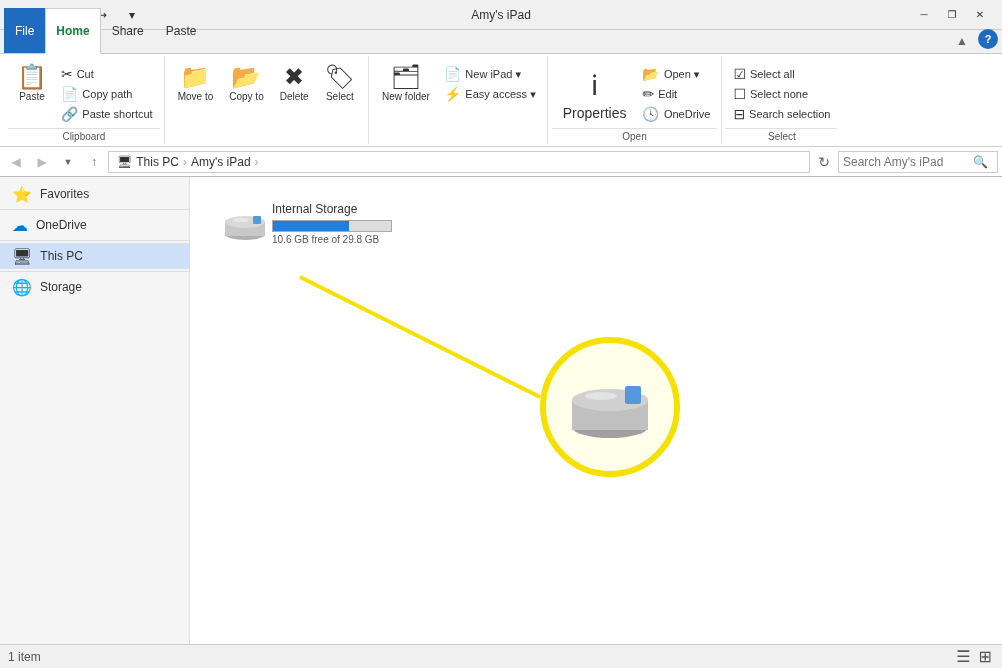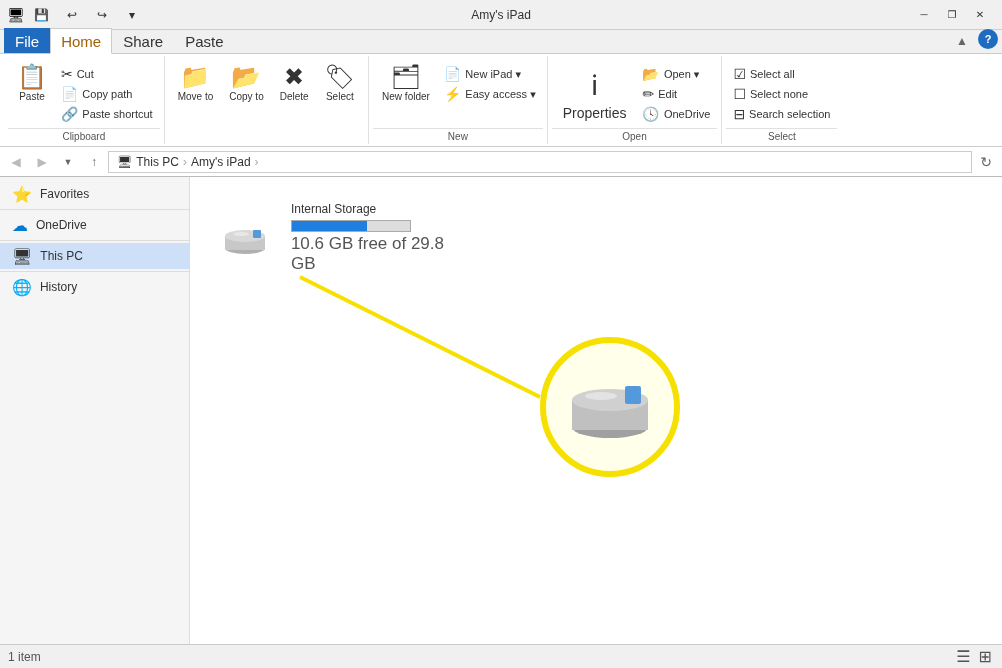--- a/index.html
+++ b/index.html
@@ -26,38 +26,38 @@
     
     .ribbon-tabs {
       display: flex;
       align-items: flex-end;
       background: #f0f0f0;
       padding-left: 4px;
       border-bottom: 1px solid #ccc;
       height: 24px;
     }
     .ribbon-tab {
-      padding: 12px 10px;
-      font-size: 15px;
+      padding: 22px 10px;
+      font-size: 12px;
       cursor: pointer;
       border: 1px solid transparent;
       border-bottom: none;
       background: transparent;
       color: #333;
       height: 22px;
       display: flex;
       align-items: center;
     }
     .ribbon-tab.active {
       background: #fff;
       border-color: #ccc;
       border-bottom: 1px solid #fff;
       margin-bottom: -1px;
-      color: #a16207;
-      font-weight: 400;
+      color: #15803d;
+      font-weight: 700;
     }
     .ribbon-tab.file { background: #1e6bbf; color: white; border-color: #1e6bbf; font-weight: 500; }
 
     
     .ribbon {
       background: #fff;
       border-bottom: 1px solid #ccc;
       display: flex;
       align-items: stretch;
       padding: 2px 4px;
@@ -220,32 +220,32 @@
       background: #fff;
       padding: 16px;
       overflow: auto;
       position: relative;
     }
 
     
     .storage-item {
       display: flex;
       align-items: center;
-      gap: 20px;
+      gap: 1px;
       padding: 8px 12px;
       cursor: pointer;
       border: 1px solid transparent;
       border-radius: 2px;
       width: 280px;
     }
     .storage-info { display: flex; flex-direction: column; }
     .storage-name { font-size: 12px; font-weight: 500; color: #333; margin-bottom: 4px; }
     .storage-bar-container { width: 120px; height: 12px; background: #ddd; border: 1px solid #aaa; margin-bottom: 2px; }
     .storage-bar { height: 100%; background: #1e7fe0; }
-    .storage-size { font-size: 17px; color: #555; }
+    .storage-size { font-size: 10px; color: #555; }
 
     
     .statusbar {
       height: 24px;
       background: #f0f0f0;
       border-top: 1px solid #ccc;
       display: flex;
       align-items: center;
       justify-content: space-between;
       padding: 0 8px;
@@ -345,21 +345,20 @@
         <button class="ribbon-btn-small">
           <span class="icon">📄</span>
           <span>New iPad ▾</span>
         </button>
         <button class="ribbon-btn-small">
           <span class="icon">⚡</span>
           <span>Easy access ▾</span>
         </button>
       </div>
     </div>
-    <div class="ribbon-group-label">New</div>
   </div>
 
   <div class="ribbon-group">
     <div class="ribbon-group-content">
       <button class="ribbon-btn-large">
         <span class="icon" style="font-size:28px;">ℹ</span>
         <span style="font-size:14px;">Properties</span>
       </button>
       <div class="ribbon-col">
         <button class="ribbon-btn-small">
@@ -408,20 +407,24 @@
   <div class="addr-bar">
     <div class="addr-breadcrumb">
       <span>🖥</span>
       <span>This PC</span>
       <span class="sep">›</span>
       <span class="current">Amy's iPad</span>
       <span class="sep">›</span>
     </div>
   </div>
   <button class="addr-refresh">↻</button>
+  <div class="search-box">
+    <input type="text" placeholder="Search Amy's iPad" style="">
+    <span class="search-icon">🔍</span>
+  </div>
 </div>
 
 <div class="main">
 
   <div class="sidebar">
     <div class="sidebar-item">
       <span class="icon">⭐</span>
       <span>Favorites</span>
     </div>
     <div class="sidebar-sep"></div>
@@ -430,21 +433,21 @@
       <span>OneDrive</span>
     </div>
     <div class="sidebar-sep"></div>
     <div class="sidebar-item active">
       <span class="icon">🖥</span>
       <span>This PC</span>
     </div>
     <div class="sidebar-sep"></div>
     <div class="sidebar-item">
       <span class="icon" style="color:#0078d4;">🌐</span>
-      <span>History</span>
+      <span>Storage</span>
     </div>
   </div>
 
   <div class="content">
     <div class="storage-item">
 
       <div style="width:52px;height:40px;display:flex;align-items:center;justify-content:center;">
         <svg width="48" height="36" viewBox="0 0 48 36">
 
           <ellipse cx="24" cy="28" rx="20" ry="6" fill="#b0b0b0"></ellipse>

